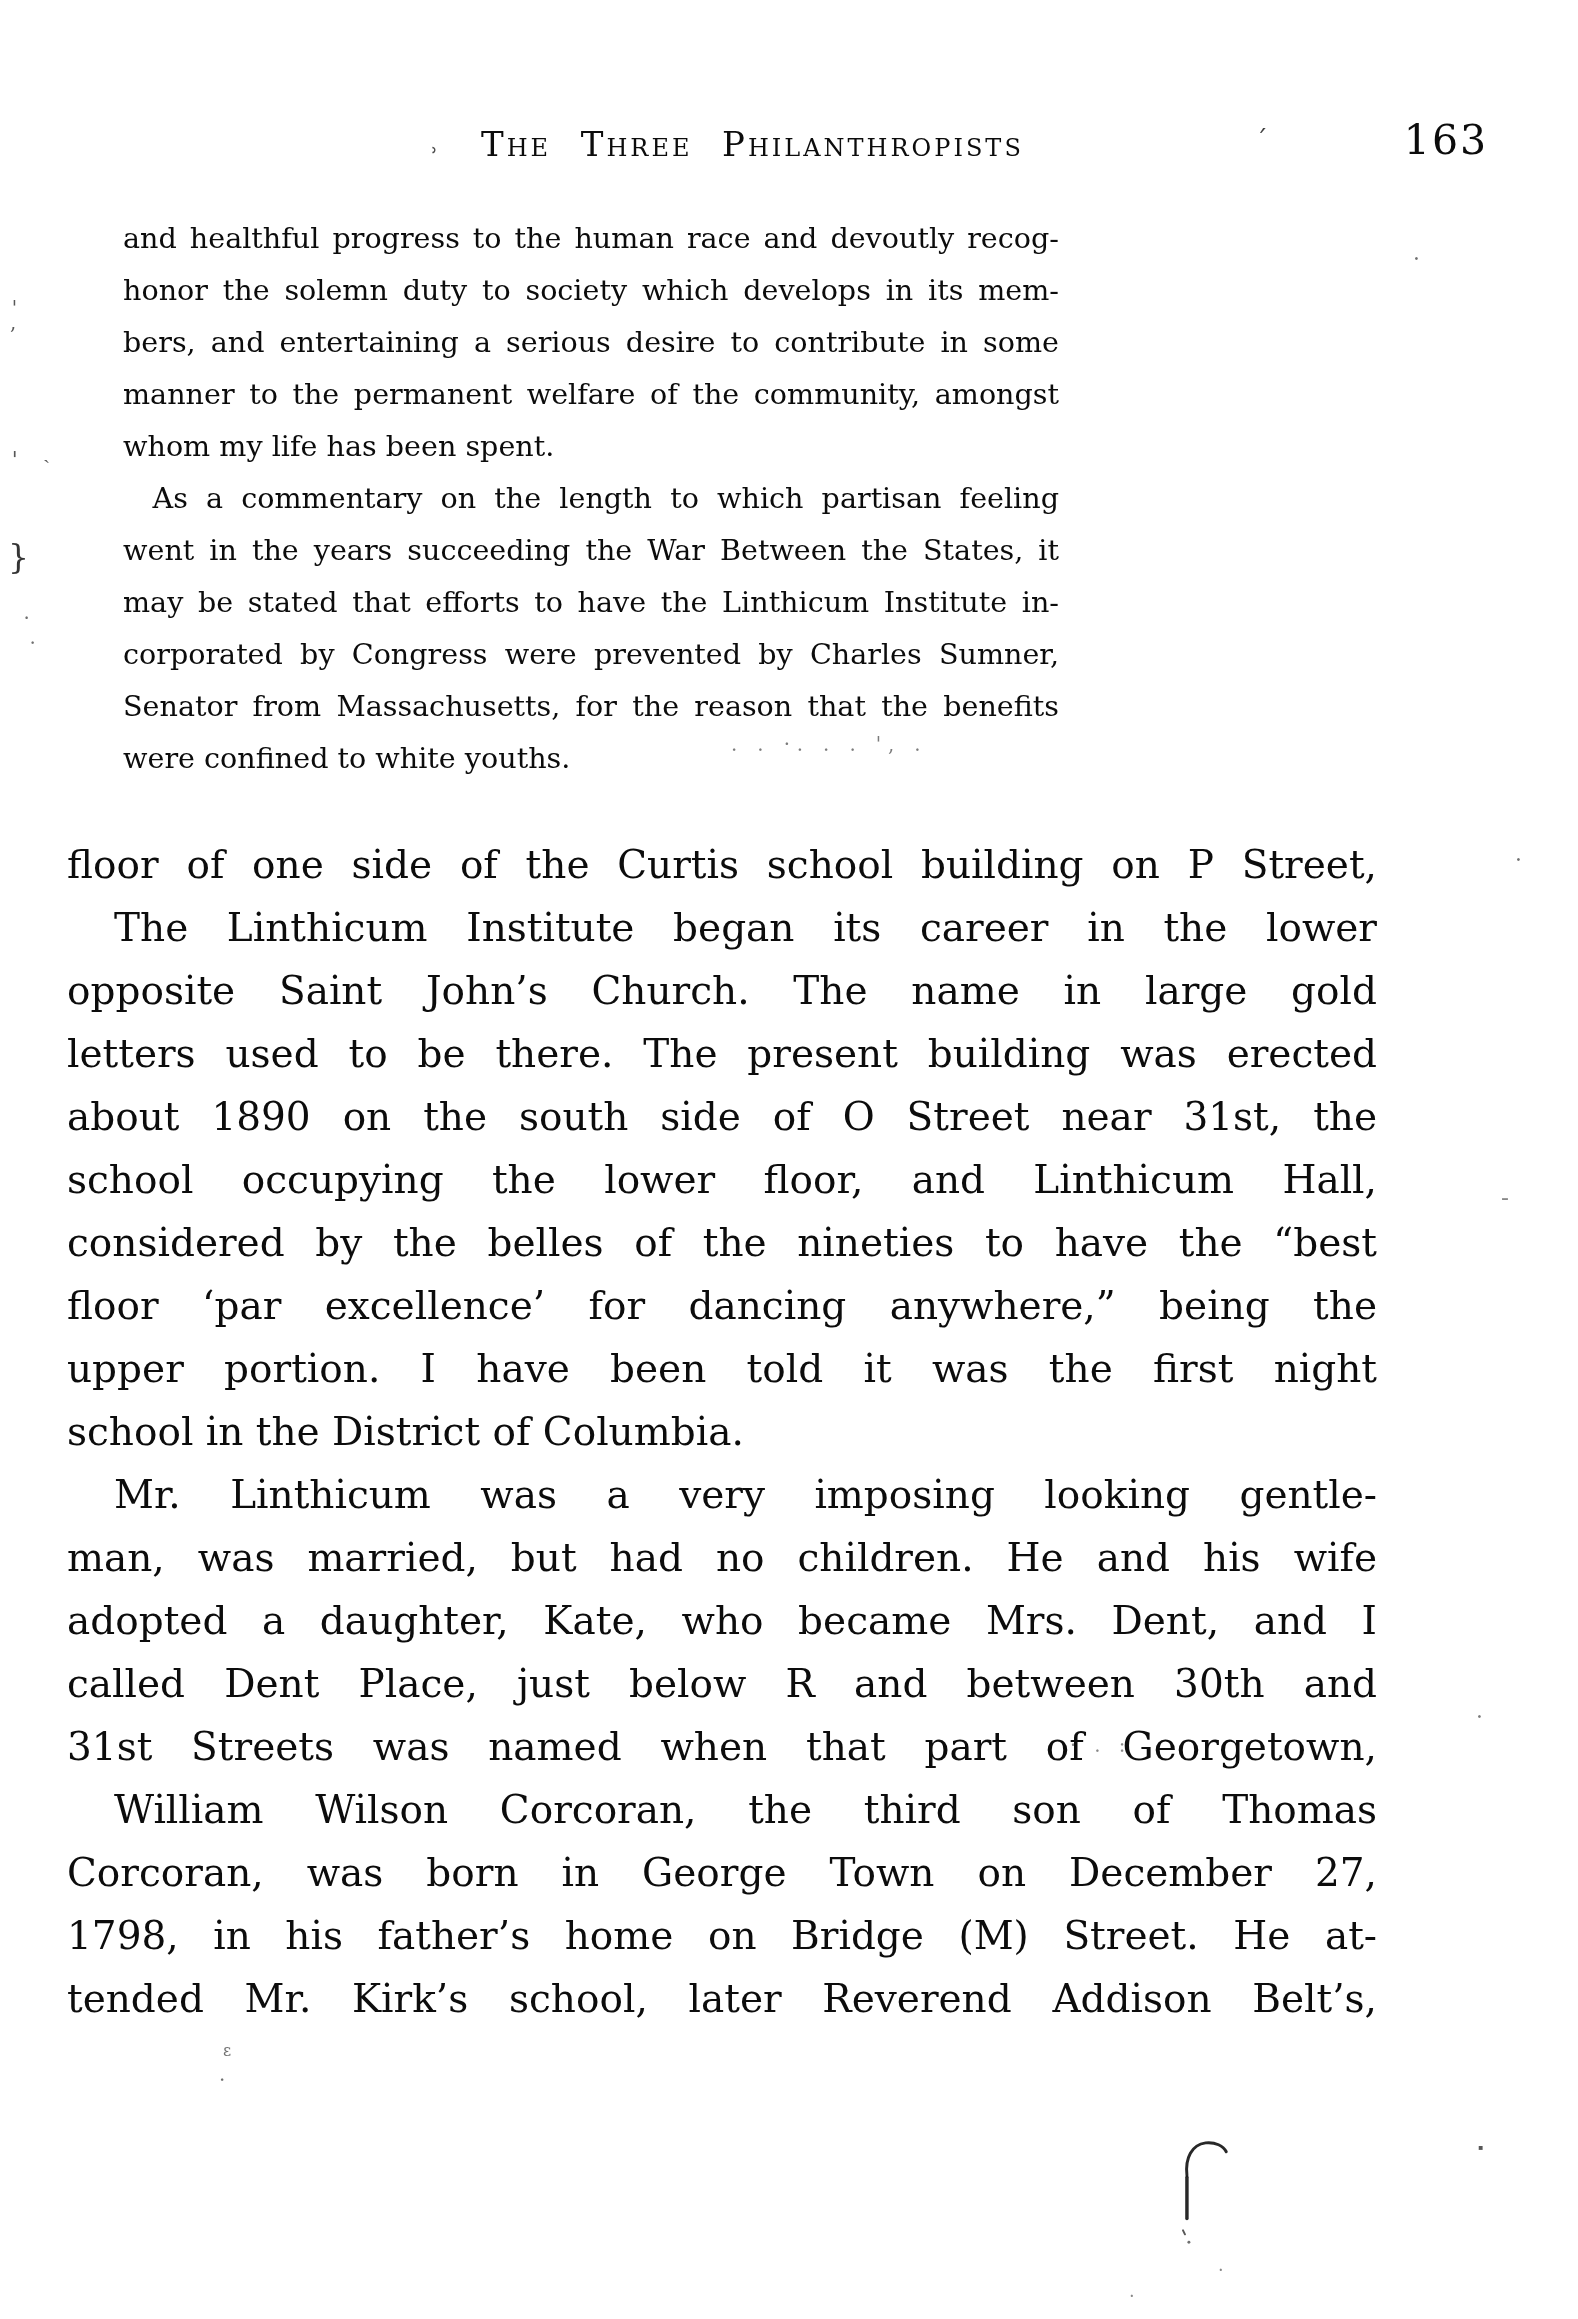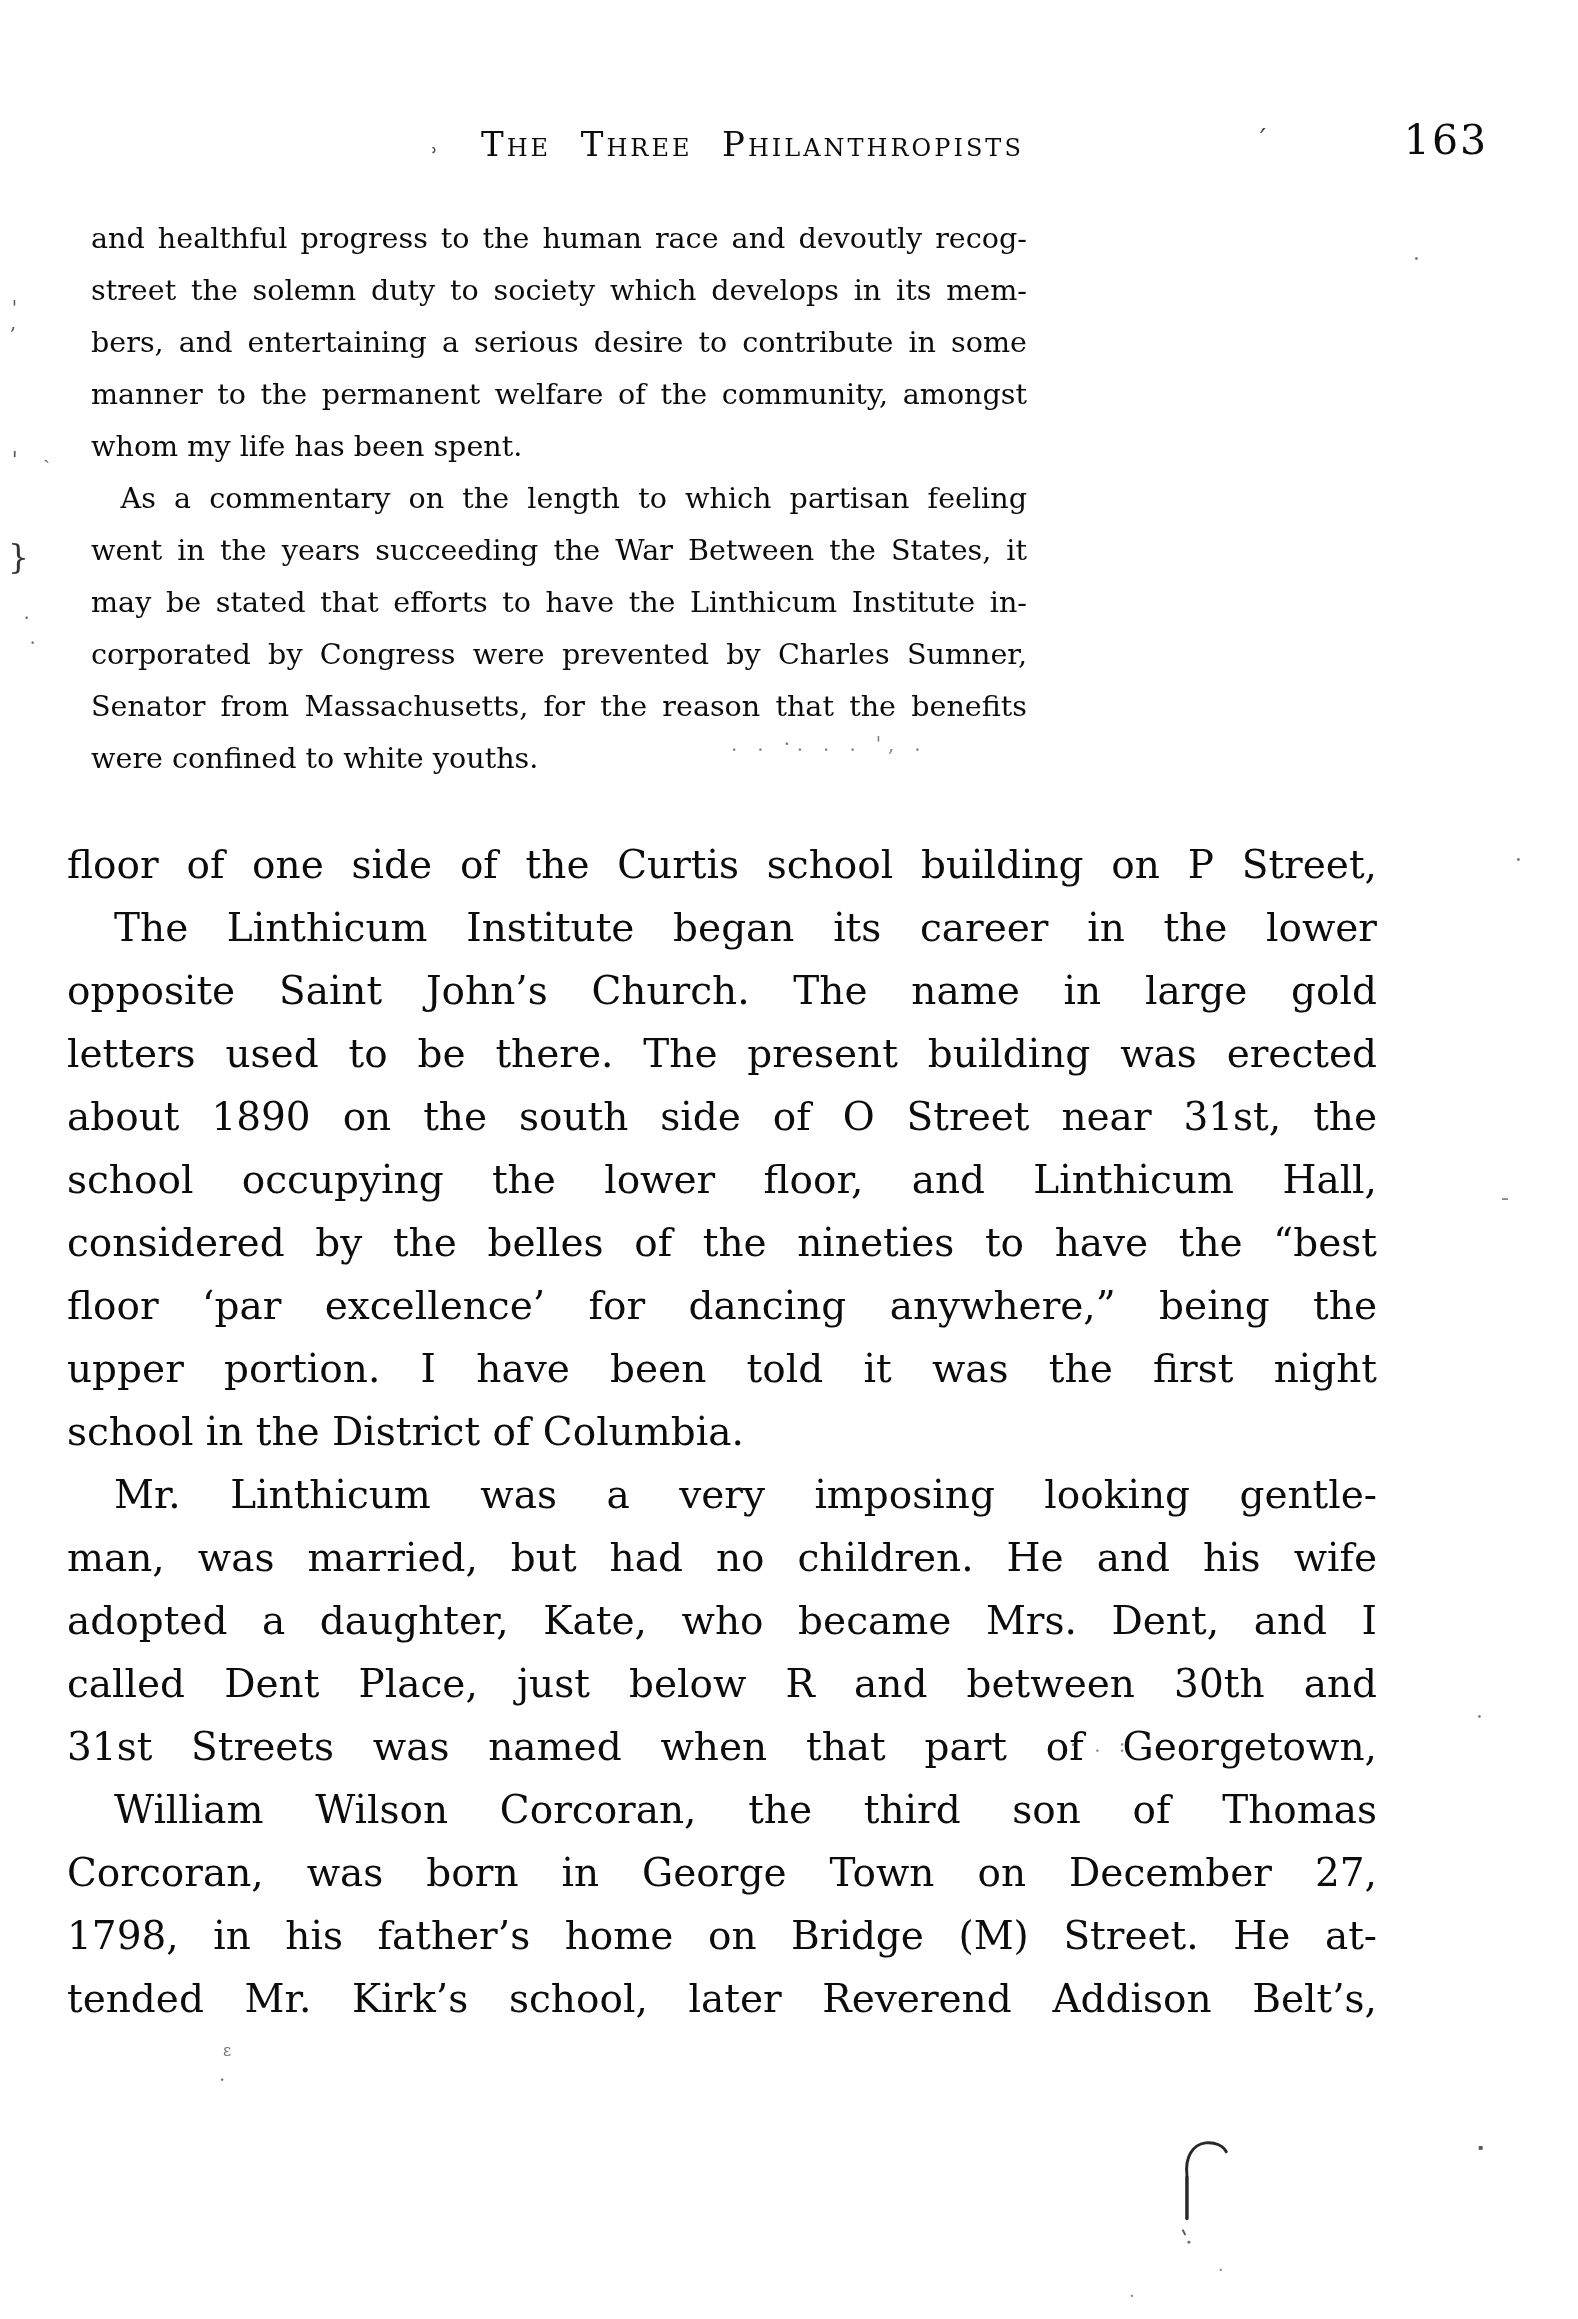--- a/index.html
+++ b/index.html
@@ -42,21 +42,21 @@
     text-align:justify;
     text-align-last:justify;
     text-justify:inter-word;
   }
   .line.last{
     text-align-last:left;
   }
   
   .quote{
     margin-top:39px;
-    margin-left:24px;
+    margin-left:56px;
     width:936px;
     font-size:28.6px;
     line-height:52px;
   }
   .quote .line.indent{text-indent:29.6px;}
   
   .bodytext{
     margin-top:49px;
     width:1310px;
     font-size:39px;
@@ -85,21 +85,21 @@
   <div class="content">
 
     <div class="running-head">
       <div class="head-title">The Three Philanthropists</div>
       <div class="page-number">163</div>
     </div>
 
     <div class="quote" id="quote">
         <div class="paragraph">
           <div class="line">and healthful progress to the human race and devoutly recog-</div>
-          <div class="line">street the solemn duty to society which develops in its mem-</div>
+          <div class="line">honor the solemn duty to society which develops in its mem-</div>
           <div class="line">bers, and entertaining a serious desire to contribute in some</div>
           <div class="line">manner to the permanent welfare of the community, amongst</div>
           <div class="line last">whom my life has been spent.</div>
         </div>
         <div class="paragraph">
           <div class="line indent">As a commentary on the length to which partisan feeling</div>
           <div class="line">went in the years succeeding the War Between the States, it</div>
           <div class="line">may be stated that efforts to have the Linthicum Institute in-</div>
           <div class="line">corporated by Congress were prevented by Charles Sumner,</div>
           <div class="line">Senator from Massachusetts, for the reason that the benefits</div>

